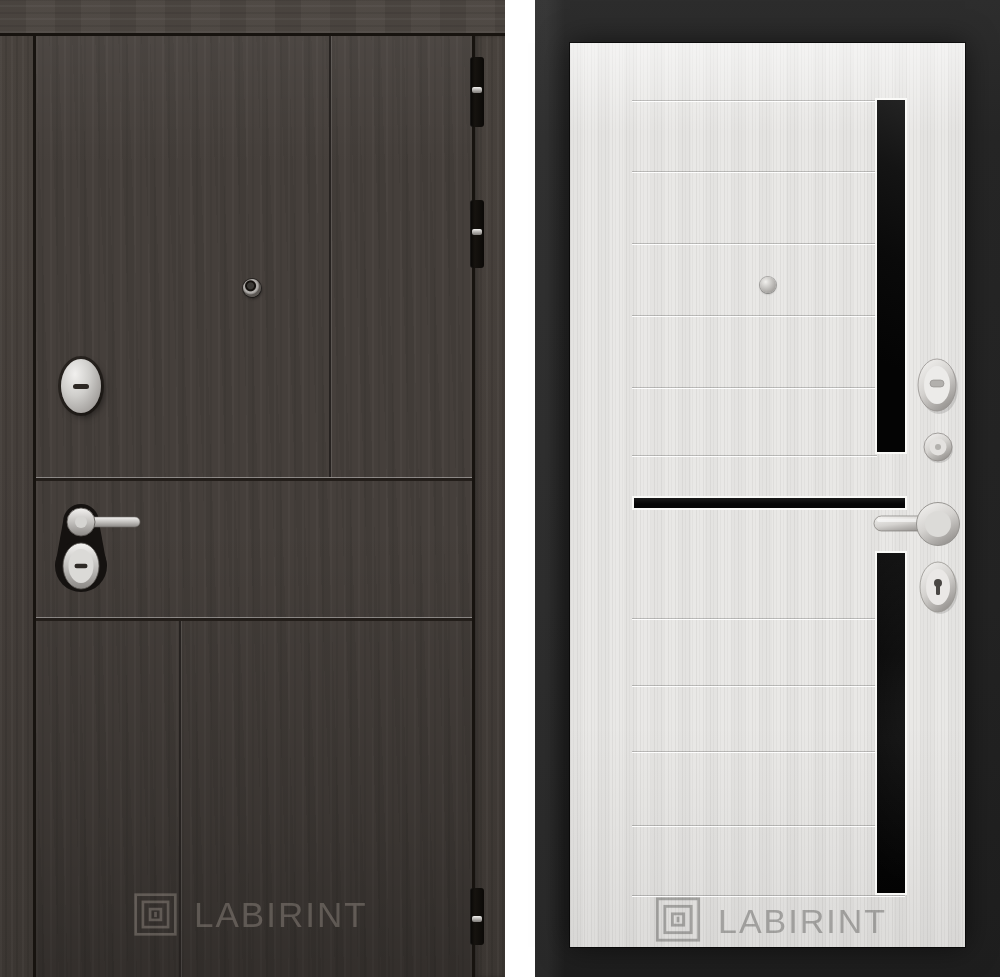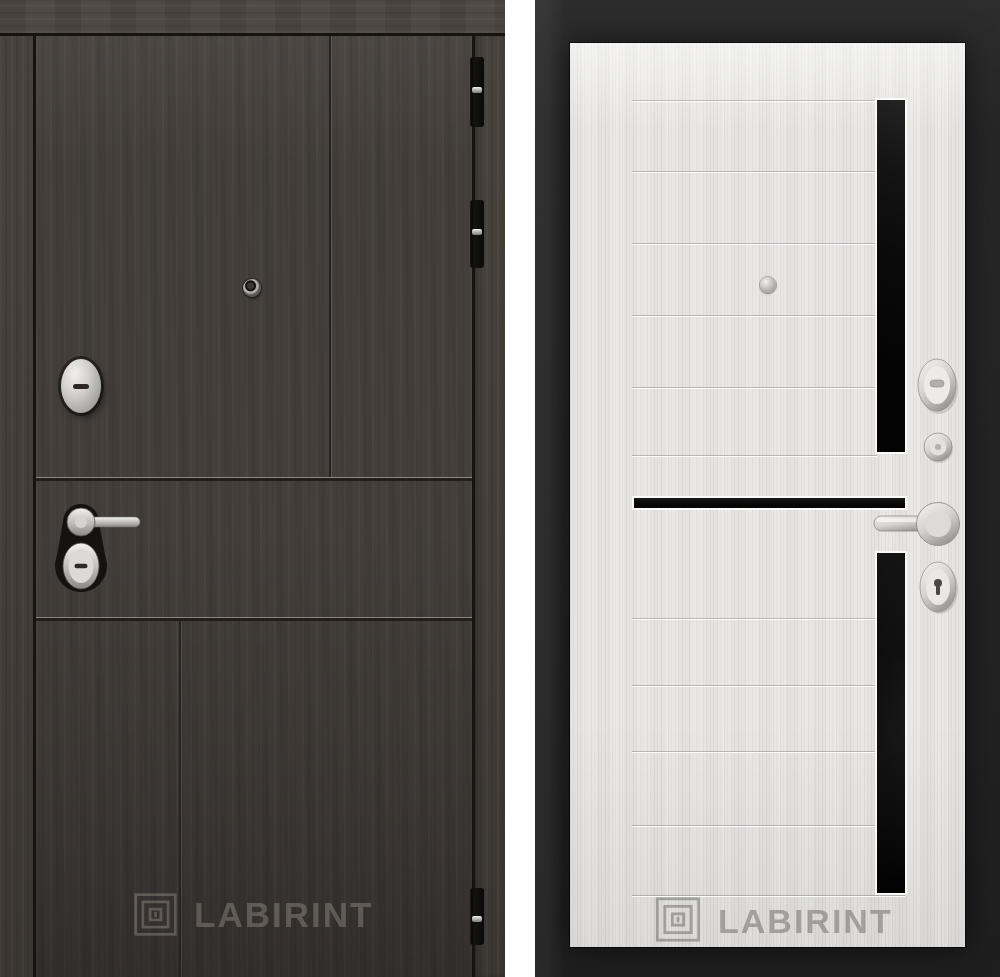--- a/index.html
+++ b/index.html
@@ -1,17 +1,17 @@
 <!DOCTYPE html>
 <html style="--page-bg: #ffffff; --wenge-leaf: #453f3b; --wenge-frame: #4c4641; --wenge-gap: #17130f; --right-backdrop: #262626; --white-leaf: #e9e8e6; --glass-black: #070707; --left-watermark: rgba(213,205,194,0.27); --right-watermark: rgba(72,72,70,0.40);"><head>
 <meta charset="utf-8">
 <style>
   html,body{margin:0;padding:0;background:#fff;}
   .stage{position:relative;width:1000px;height:977px;overflow:hidden;background:var(--page-bg,#fff);
-         font-family:"Liberation Sans",sans-serif;font-weight:bold;}
+         font-family:"Liberation Sans",sans-serif;}
   .stage *{position:absolute;box-sizing:border-box;}
 
   
   .photo-left{left:0;top:0;width:505px;height:977px;background:var(--wenge-frame,#4c4641);}
   .lintel{left:0;top:0;width:505px;height:33px;
     background:
       repeating-linear-gradient(0deg, rgba(255,255,255,0.035) 0 2px, rgba(0,0,0,0) 2px 6px, rgba(0,0,0,0.07) 6px 8px, rgba(0,0,0,0) 8px 13px),
       repeating-linear-gradient(90deg, rgba(0,0,0,0.04) 0 26px, rgba(255,255,255,0.02) 26px 55px),
       var(--wenge-frame,#4c4641);}
   .gap-h{left:0;top:33px;width:505px;height:3px;background:var(--wenge-gap,#17130f);}

